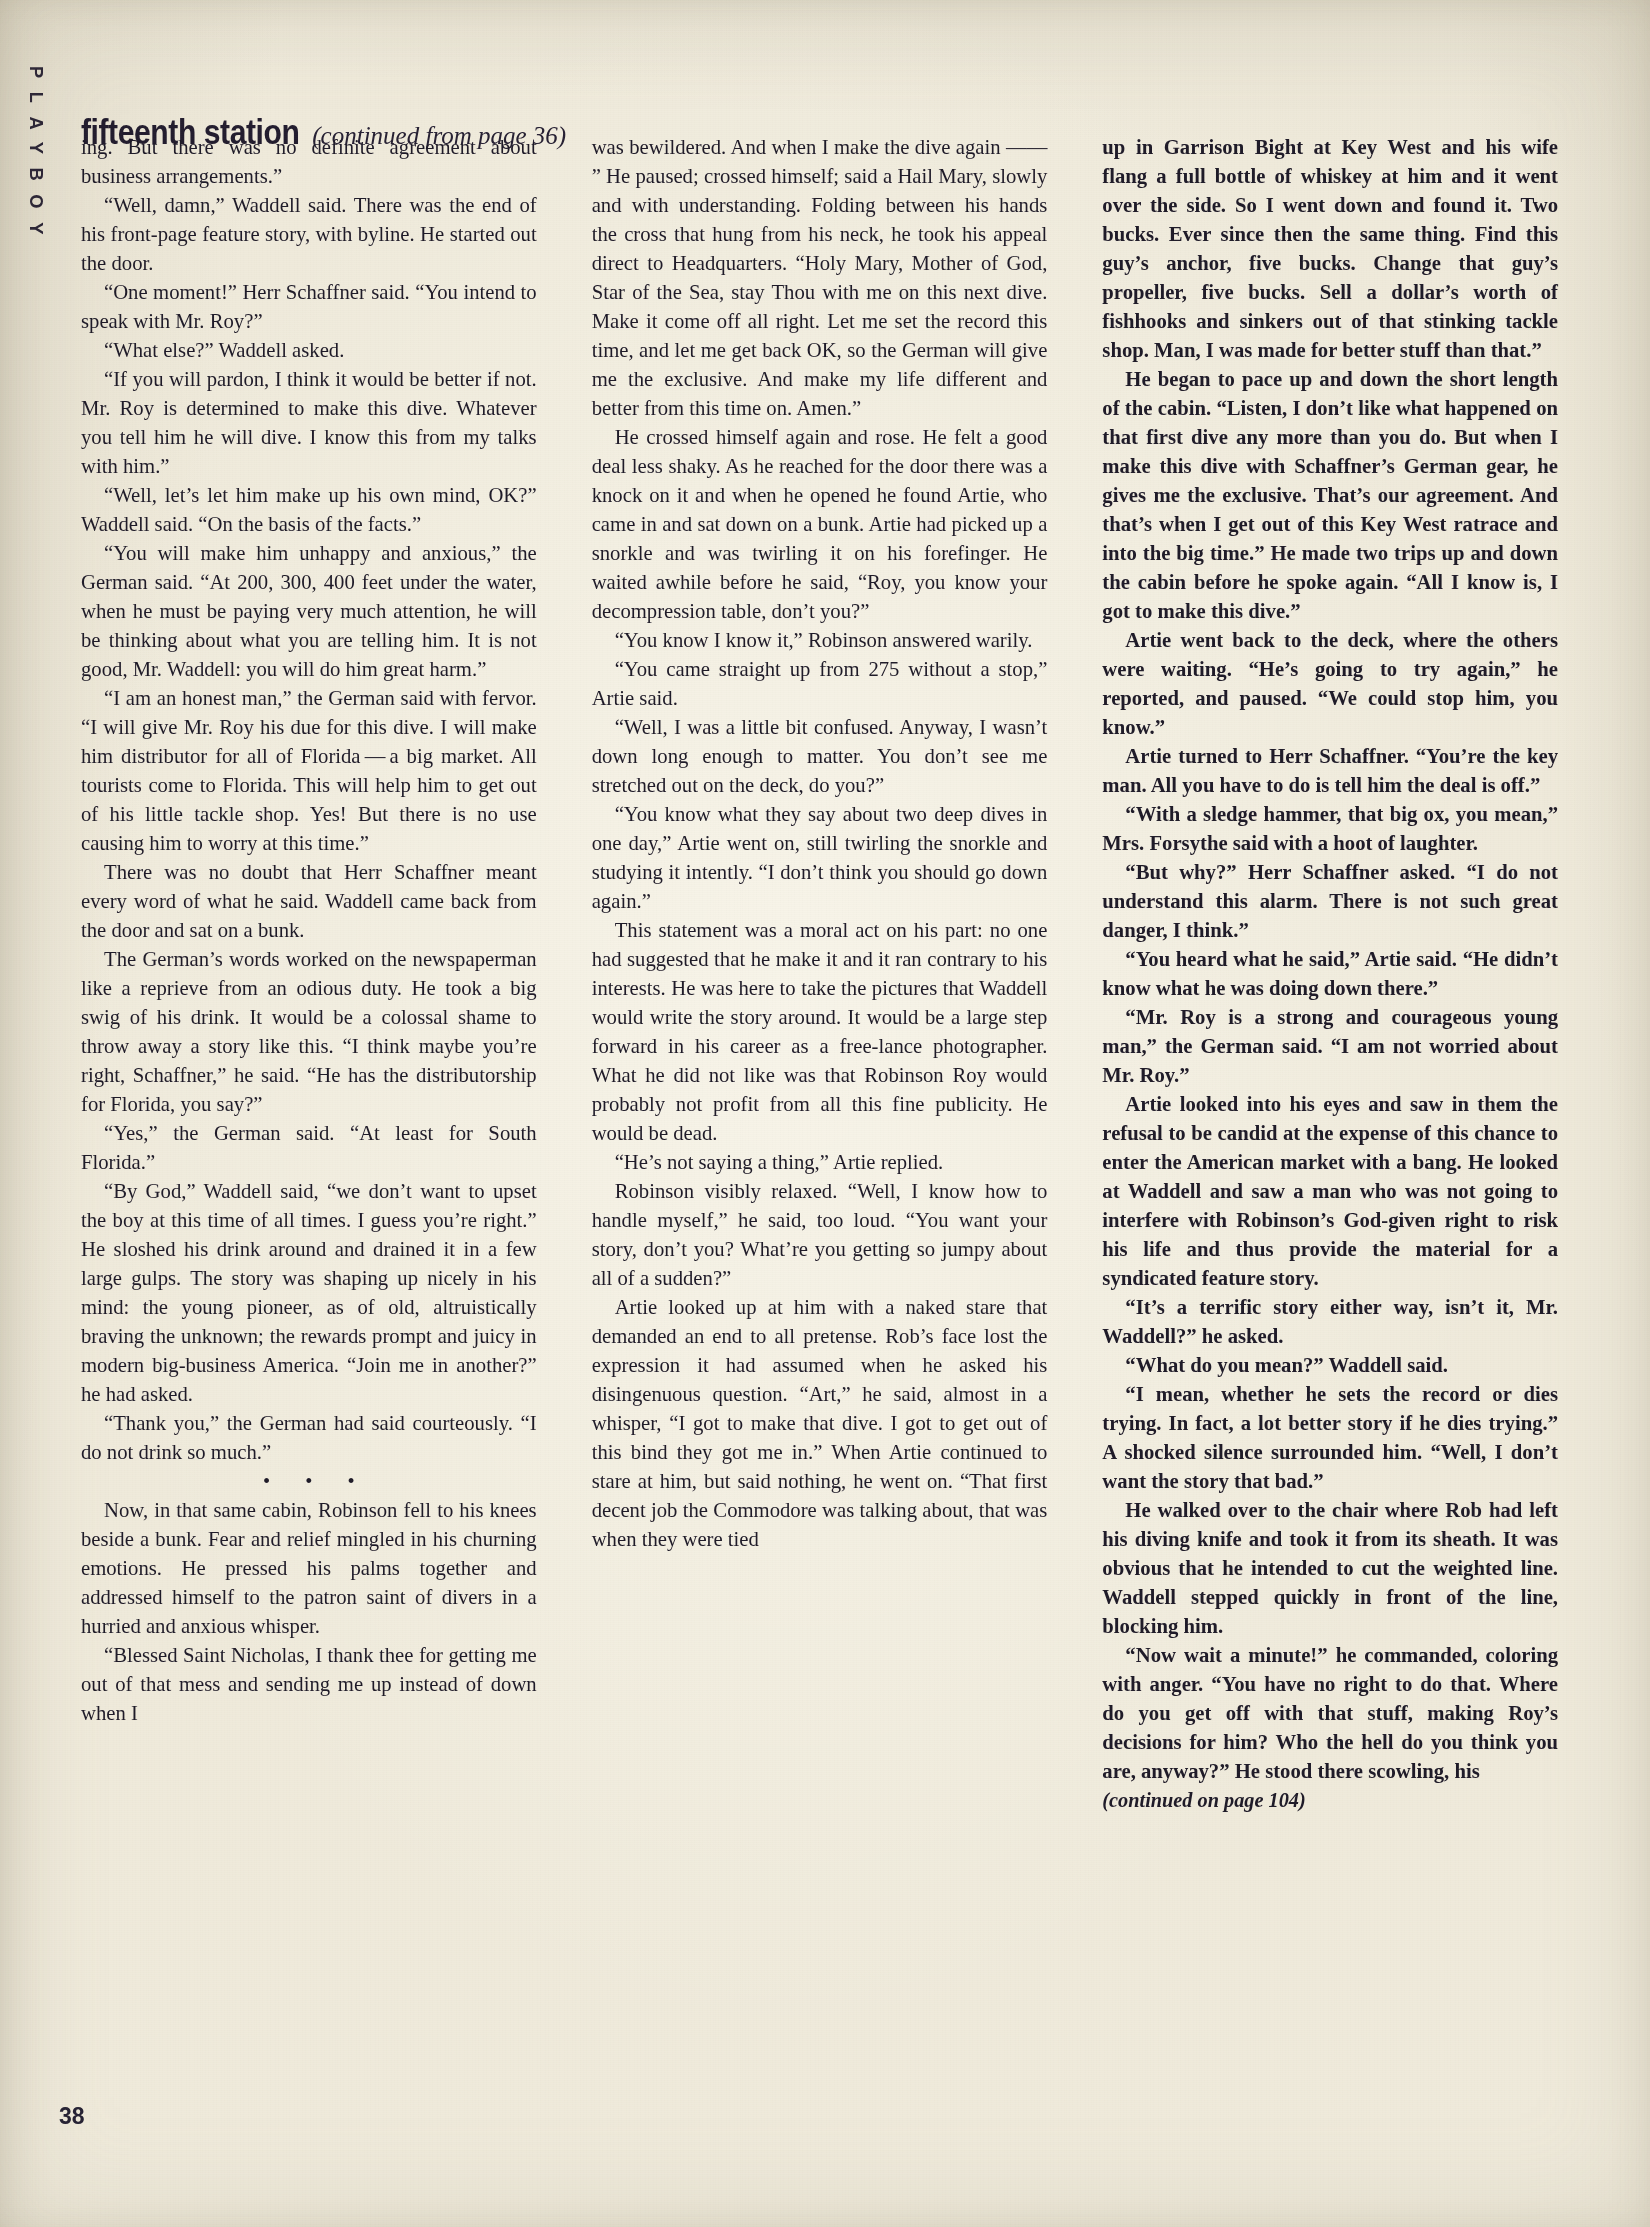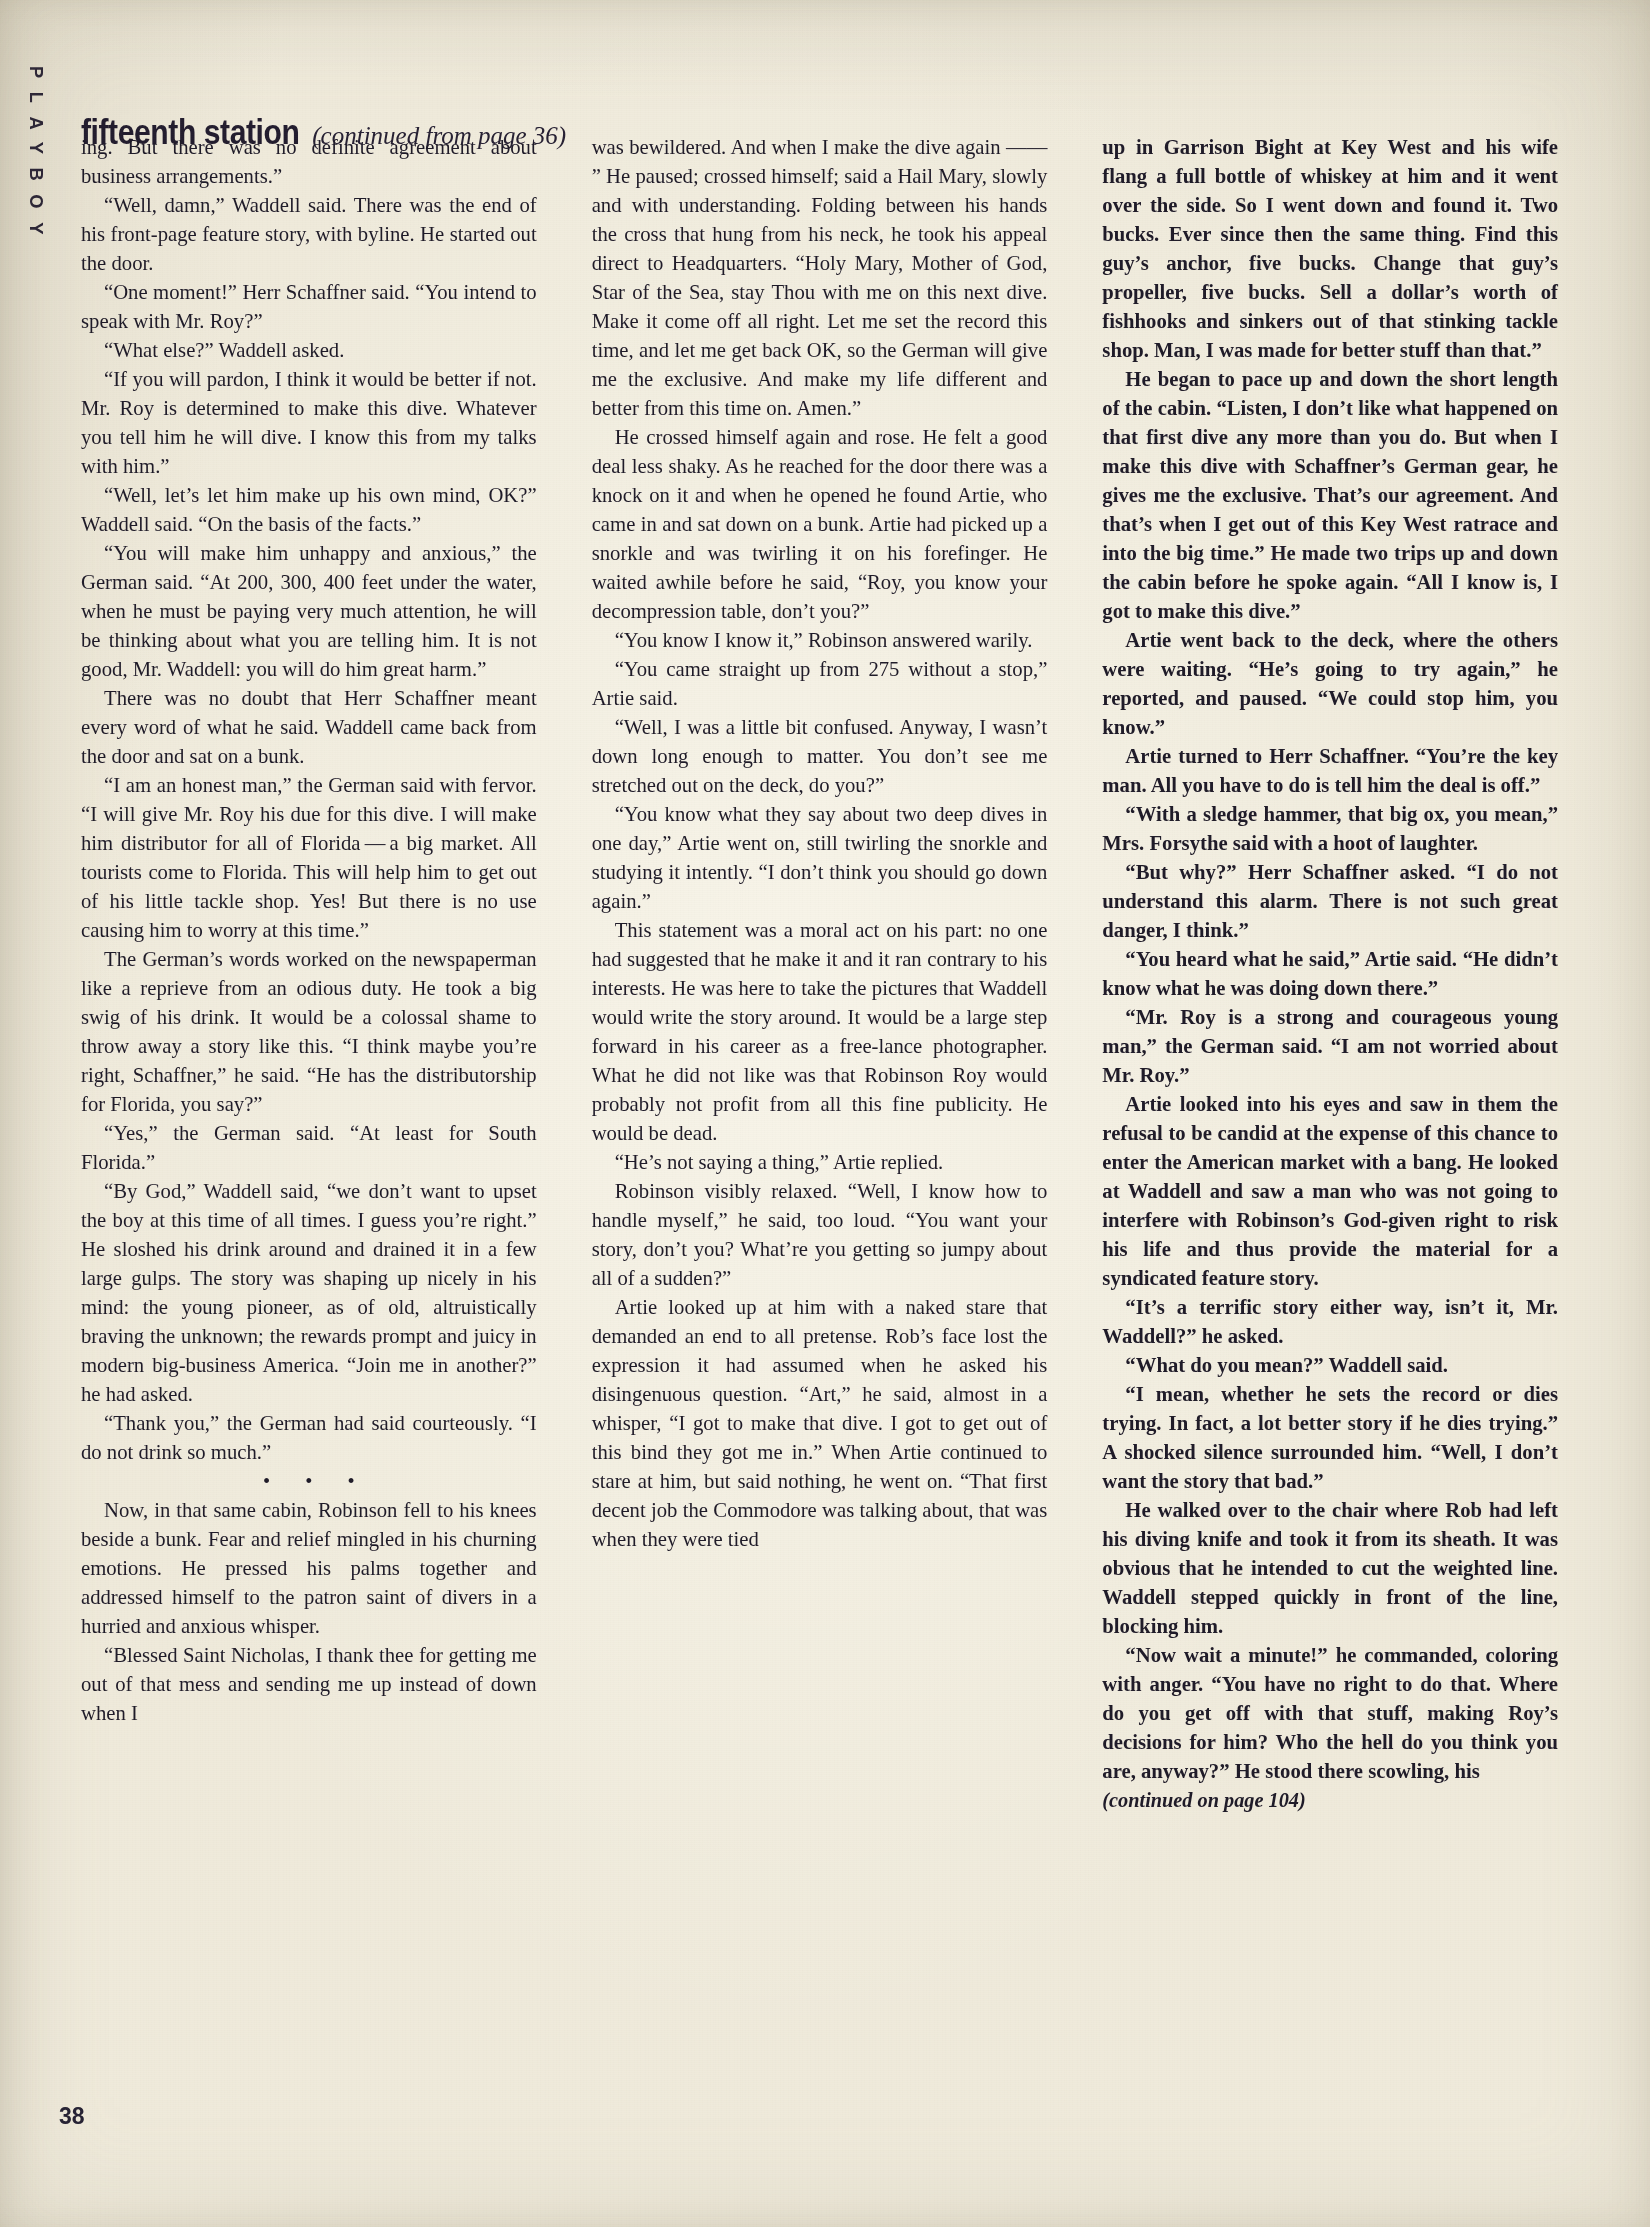--- a/index.html
+++ b/index.html
@@ -169,22 +169,22 @@
   <div class="columns">
 
     <div class="col col-1">
       <p>ing. But there was no definite agreement about business arrangements.”</p>
       <p class="indent">“Well, damn,” Waddell said. There was the end of his front-page feature story, with byline. He started out the door.</p>
       <p class="indent">“One moment!” Herr Schaffner said. “You intend to speak with Mr. Roy?”</p>
       <p class="indent last-line-left">“What else?” Waddell asked.</p>
       <p class="indent">“If you will pardon, I think it would be better if not. Mr. Roy is determined to make this dive. Whatever you tell him he will dive. I know this from my talks with him.”</p>
       <p class="indent">“Well, let’s let him make up his own mind, OK?” Waddell said. “On the basis of the facts.”</p>
       <p class="indent">“You will make him unhappy and anxious,” the German said. “At 200, 300, 400 feet under the water, when he must be paying very much attention, he will be thinking about what you are telling him. It is not good, Mr. Waddell: you will do him great harm.”</p>
+      <p class="indent">“I am an honest man,” the German said with fervor. “I will give Mr. Roy his due for this dive. I will make him distributor for all of Florida — a big market. All tourists come to Florida. This will help him to get out of his little tackle shop. Yes! But there is no use causing him to worry at this time.”</p>
       <p class="indent">There was no doubt that Herr Schaffner meant every word of what he said. Waddell came back from the door and sat on a bunk.</p>
-      <p class="indent">“I am an honest man,” the German said with fervor. “I will give Mr. Roy his due for this dive. I will make him distributor for all of Florida — a big market. All tourists come to Florida. This will help him to get out of his little tackle shop. Yes! But there is no use causing him to worry at this time.”</p>
       <p class="indent">The German’s words worked on the newspaperman like a reprieve from an odious duty. He took a big swig of his drink. It would be a colossal shame to throw away a story like this. “I think maybe you’re right, Schaffner,” he said. “He has the distributorship for Florida, you say?”</p>
       <p class="indent">“Yes,” the German said. “At least for South Florida.”</p>
       <p class="indent">“By God,” Waddell said, “we don’t want to upset the boy at this time of all times. I guess you’re right.” He sloshed his drink around and drained it in a few large gulps. The story was shaping up nicely in his mind: the young pioneer, as of old, altruistically braving the unknown; the rewards prompt and juicy in modern big-business America. “Join me in another?” he had asked.</p>
       <p class="indent">“Thank you,” the German had said courteously. “I do not drink so much.”</p>
       <div class="dot-sep">• • •</div>
       <p class="indent">Now, in that same cabin, Robinson fell to his knees beside a bunk. Fear and relief mingled in his churning emotions. He pressed his palms together and addressed himself to the patron saint of divers in a hurried and anxious whisper.</p>
       <p class="indent last-line-left">“Blessed Saint Nicholas, I thank thee for getting me out of that mess and sending me up instead of down when I</p>
     </div>
 
     <div class="col col-2">

